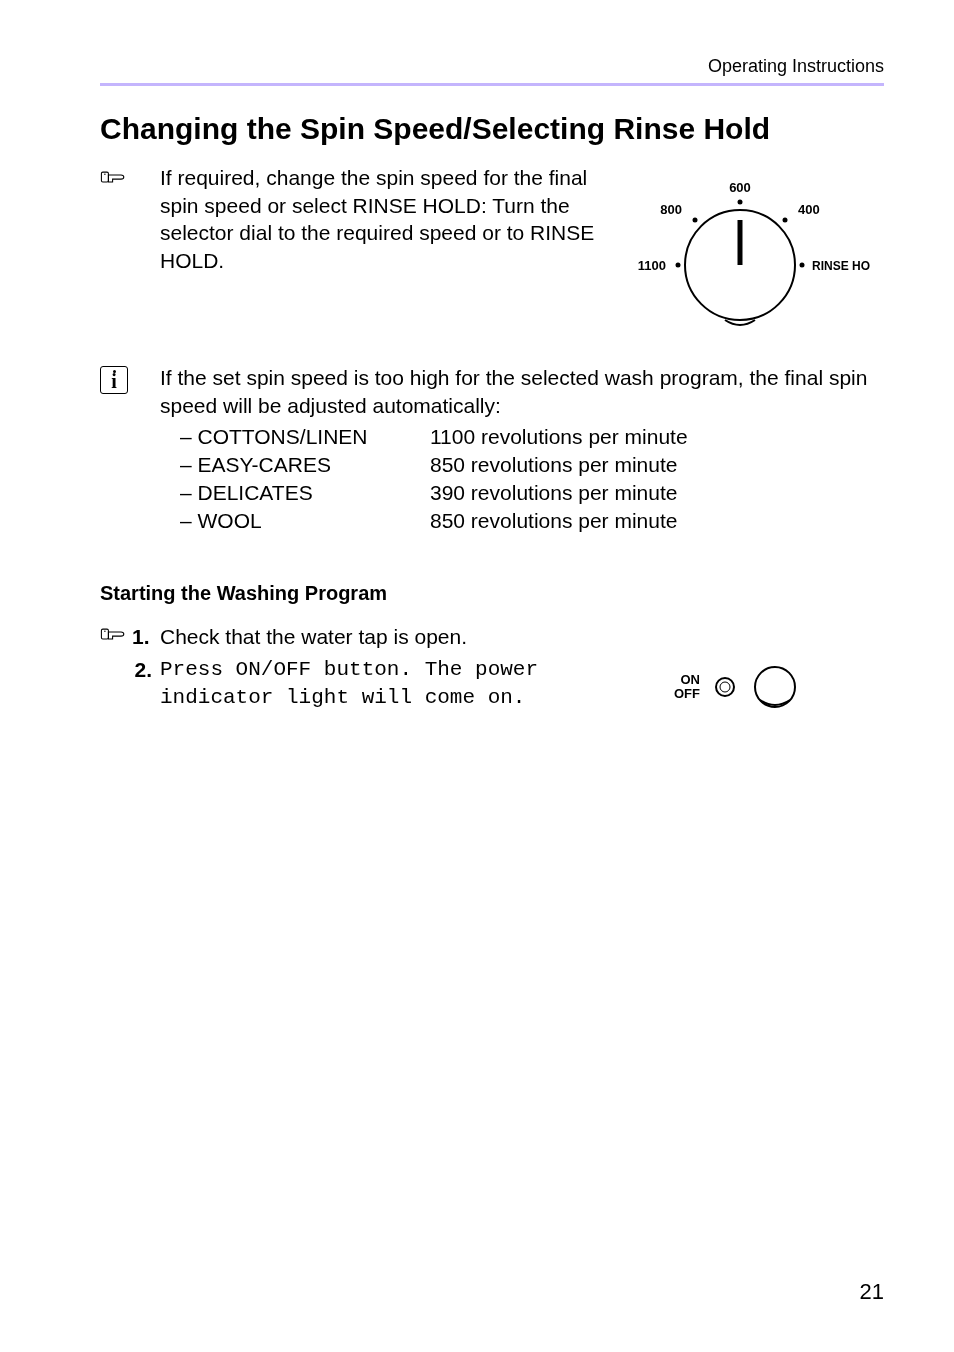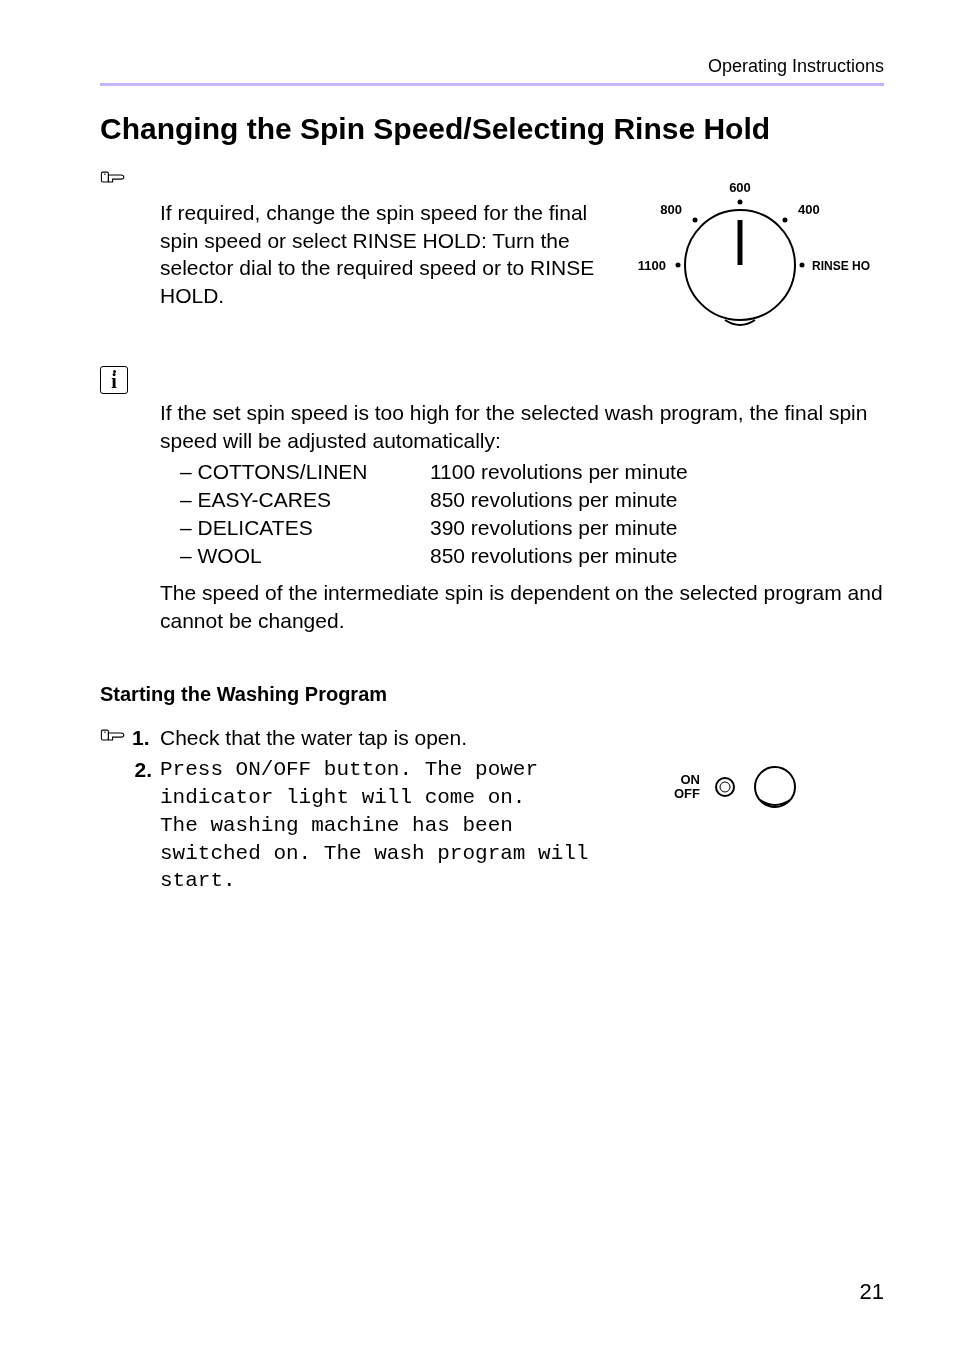--- a/index.html
+++ b/index.html
@@ -45,21 +45,20 @@
       width: 60px;
       flex: 0 0 60px;
       display: flex;
       justify-content: flex-start;
       padding-top: 2px;
     }
     .text-col {
       flex: 1;
       font-size: 21px;
       line-height: 1.32;
-      margin-top: 35px;
     }
     .info-box {
       display: inline-flex;
       align-items: center;
       justify-content: center;
       width: 28px;
       height: 28px;
       border: 1.5px solid #000;
       border-radius: 3px;
       font-family: "Times New Roman", serif;
@@ -192,21 +191,20 @@
         </div>
         <div class="lrow">
           <div class="llabel">– DELICATES</div>
           <div>390 revolutions per minute</div>
         </div>
         <div class="lrow">
           <div class="llabel">– WOOL</div>
           <div>850 revolutions per minute</div>
         </div>
       </div>
-      <div class="bottom-note">The speed of the intermediate spin is dependent on the selected program and cannot be changed.</div>
     </div>
   </div>
 
   <div class="section-title-2">Starting the Washing Program</div>
 
   <div class="step-row">
     <div class="step-num-wrap">
       <span class="hand-icon" style="margin-right:4px;">
         <svg viewBox="0 0 40 30">
           <rect x="2" y="8" width="10" height="14" rx="2" fill="none" stroke="#000" stroke-width="1.5"></rect>
@@ -218,21 +216,20 @@
     </div>
     <div class="step-text">Check that the water tap is open.</div>
   </div>
 
   <div class="step-row">
     <div class="step-num-wrap" style="justify-content:flex-end; padding-right:8px;">
       <span style="font-weight:700;">2.</span>
     </div>
     <div class="step-text" style="max-width:440px;font-family:Liberation Mono, monospace;">
       <div>Press ON/OFF button. The power indicator light will come on.</div>
-      <div>The washing machine has been switched on. The wash program will start.</div>
     </div>
     <div class="onoff-wrap">
       <svg width="200" height="50" viewBox="0 0 200 50">
         <text x="80" y="22" text-anchor="end" font-size="13" font-weight="700">ON</text>
         <text x="80" y="36" text-anchor="end" font-size="13" font-weight="700">OFF</text>
         <circle cx="105" cy="25" r="9" fill="none" stroke="#000" stroke-width="2"></circle>
         <circle cx="105" cy="25" r="5" fill="none" stroke="#000" stroke-width="1"></circle>
         <circle cx="155" cy="25" r="20" fill="none" stroke="#000" stroke-width="2"></circle>
         <path d="M140 38 Q155 48 170 38" fill="none" stroke="#000" stroke-width="2"></path>
       </svg>

